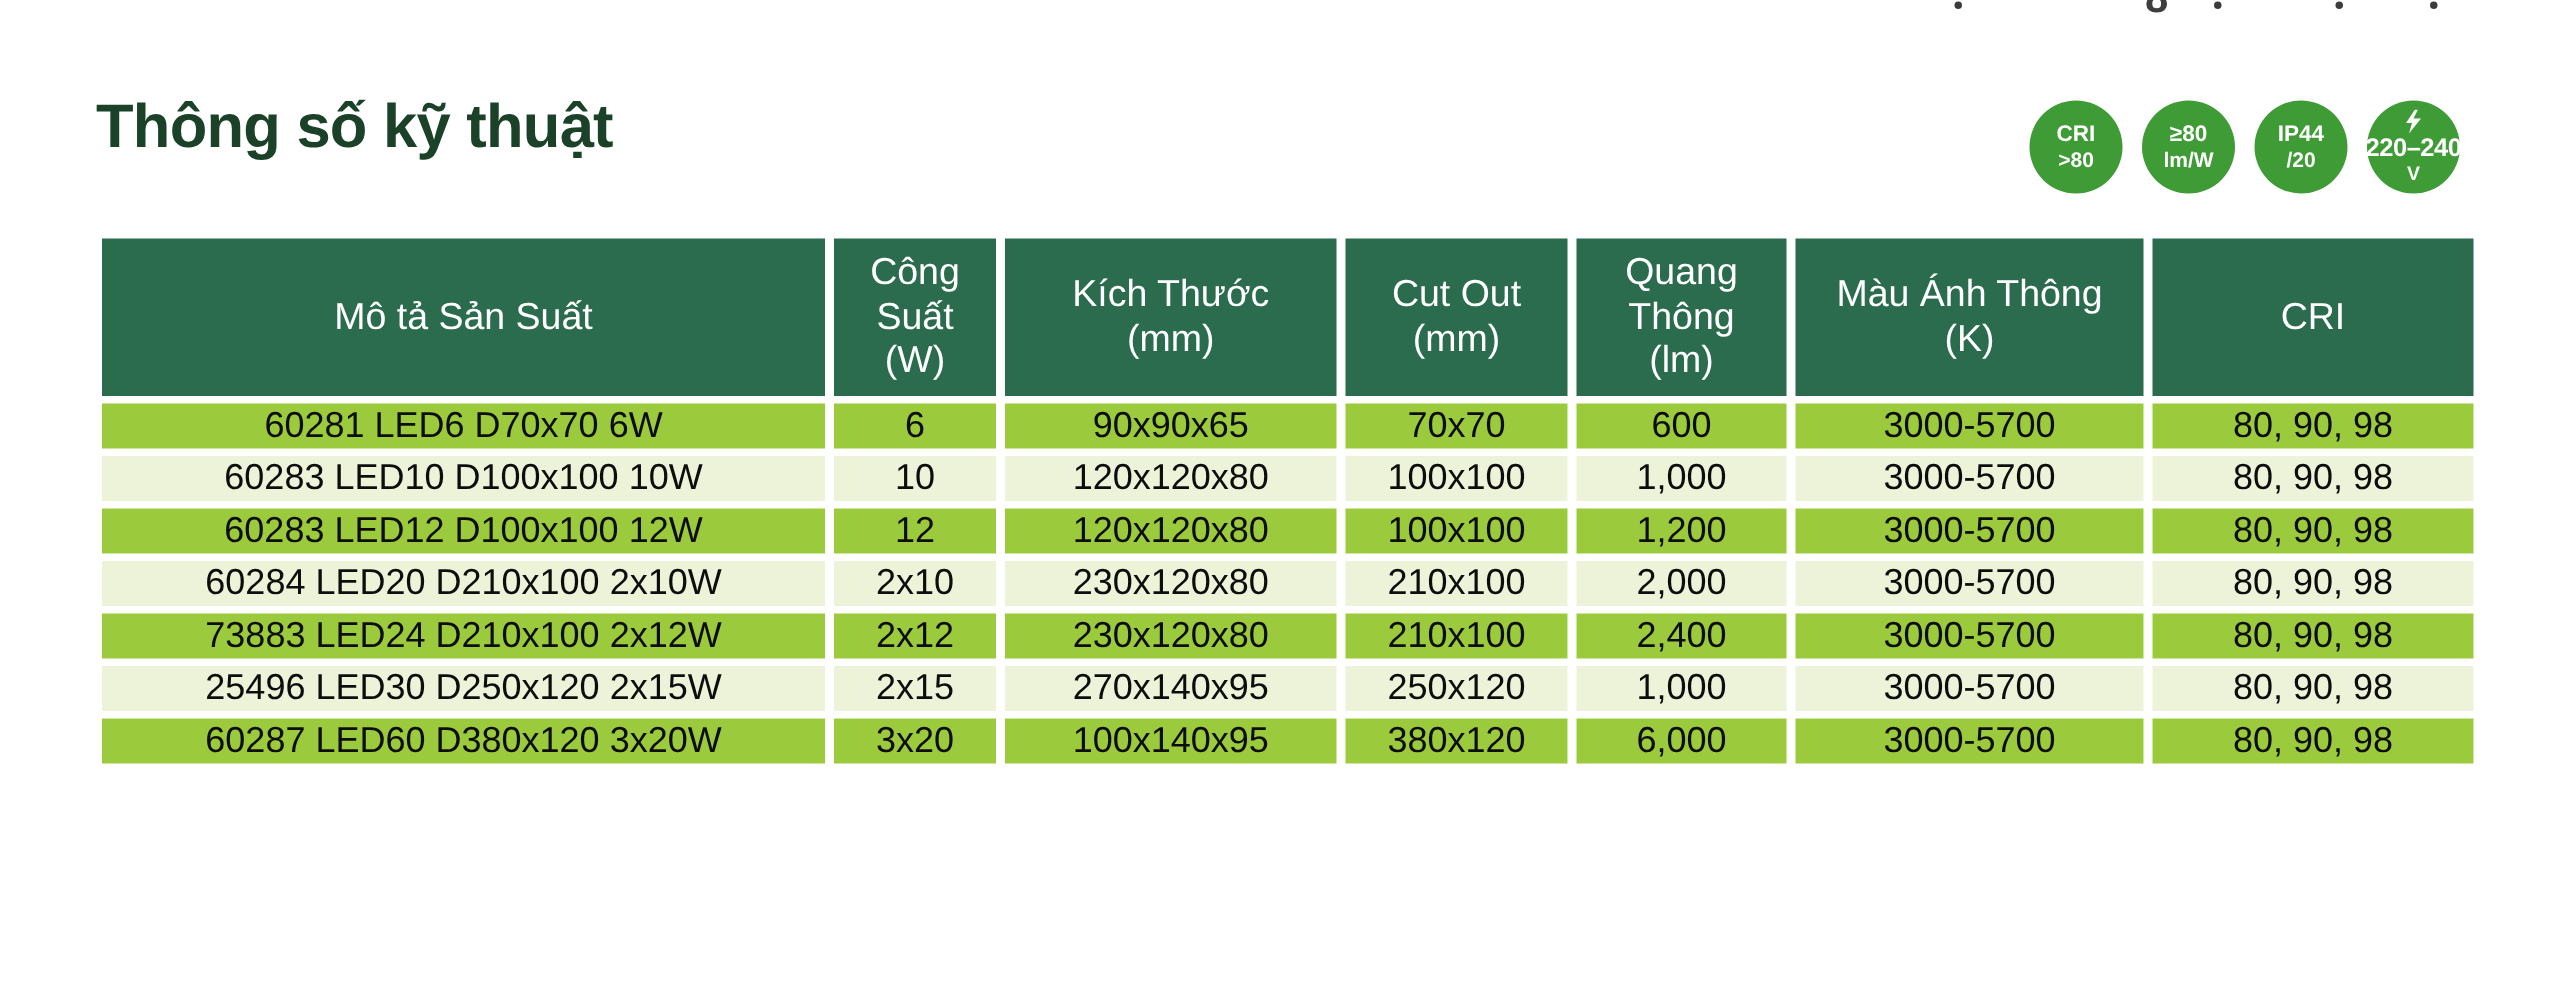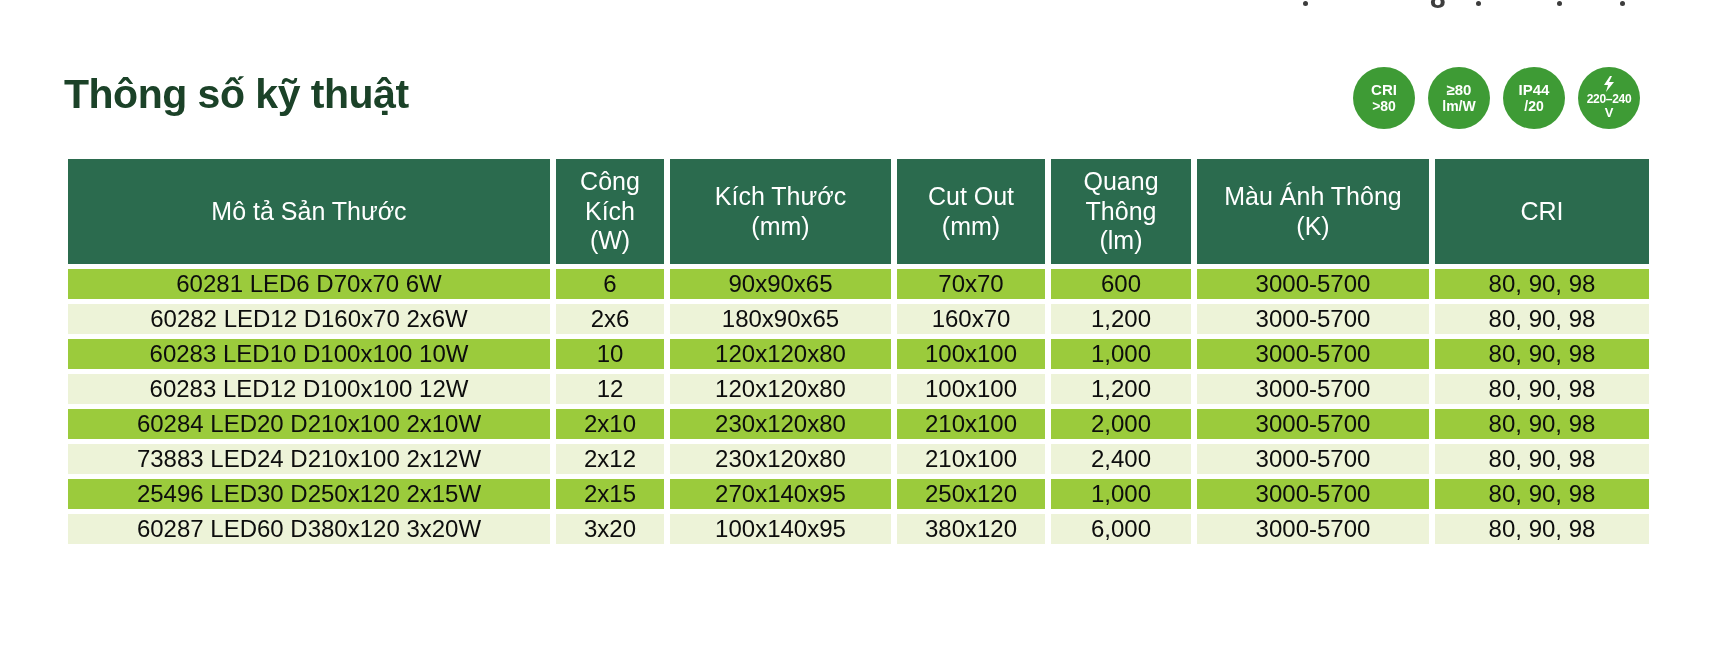--- a/index.html
+++ b/index.html
@@ -16,35 +16,35 @@
     width:1713px;height:662px;position:relative;overflow:hidden;
     background:#ffffff;
     font-family:"Liberation Sans", sans-serif;
   }
 
   
   .artifact-dot{position:absolute;top:1px;width:5px;height:5px;border-radius:50%;background:#3c3c3c;}
   .artifact-glyph{position:absolute;top:-17px;color:#3e3e3e;font-size:28px;font-weight:bold;}
 
   .page-title{
-    position:absolute;left:64px;top:44px;
+    position:absolute;left:64px;top:34px;
     font-size:41px;font-weight:bold;color:var(--title-green);
     letter-spacing:-0.5px;
   }
 
   .badges{position:absolute;top:67px;right:73px;display:flex;gap:13px;}
   .badge{
     width:62px;height:62px;border-radius:50%;
     background:var(--badge-green);color:#fff;
     display:flex;flex-direction:column;align-items:center;justify-content:center;
     font-weight:bold;text-align:center;line-height:1.08;
   }
   .badge .l1{font-size:15px;}
   .badge .l2{font-size:14px;}
-  .badge.voltage .l1{font-size:12px;white-space:nowrap;letter-spacing:-0.3px;}
+  .badge.voltage .l1{font-size:17px;white-space:nowrap;letter-spacing:-0.3px;}
   .badge.voltage .l2{font-size:13px;}
   .bolt{display:block;margin-bottom:1px;}
 
   .table-wrap{position:absolute;left:62px;top:154px;}
   table{border-collapse:separate;border-spacing:6px 5px;table-layout:fixed;}
   th{
     background:var(--header-green);color:#ffffff;
     font-size:25px;font-weight:normal;text-align:center;vertical-align:middle;
     height:105px;line-height:1.18;white-space:pre-line;padding:0 4px;
   }
@@ -96,52 +96,43 @@
       <col style="width:482px">
       <col style="width:108px">
       <col style="width:221px">
       <col style="width:148px">
       <col style="width:140px">
       <col style="width:232px">
       <col style="width:214px">
     </colgroup>
     <thead>
         <tr>
-          <th>Mô tả Sản Thước</th>
+          <th>Mô tả Sản Suất</th>
           <th>Công
-Kích
+Suất
 (W)</th>
           <th>Kích Thước
 (mm)</th>
           <th>Cut Out
 (mm)</th>
           <th>Quang
 Thông
 (lm)</th>
           <th>Màu Ánh Thông
 (K)</th>
           <th>CRI</th>
         </tr>
       </thead>
     <tbody>
         <tr>
           <td>60281 LED6 D70x70 6W</td>
           <td>6</td>
           <td>90x90x65</td>
           <td>70x70</td>
           <td>600</td>
-          <td>3000-5700</td>
-          <td>80, 90, 98</td>
-        </tr>
-        <tr>
-          <td>60282 LED12 D160x70 2x6W</td>
-          <td>2x6</td>
-          <td>180x90x65</td>
-          <td>160x70</td>
-          <td>1,200</td>
           <td>3000-5700</td>
           <td>80, 90, 98</td>
         </tr>
         <tr>
           <td>60283 LED10 D100x100 10W</td>
           <td>10</td>
           <td>120x120x80</td>
           <td>100x100</td>
           <td>1,000</td>
           <td>3000-5700</td>

